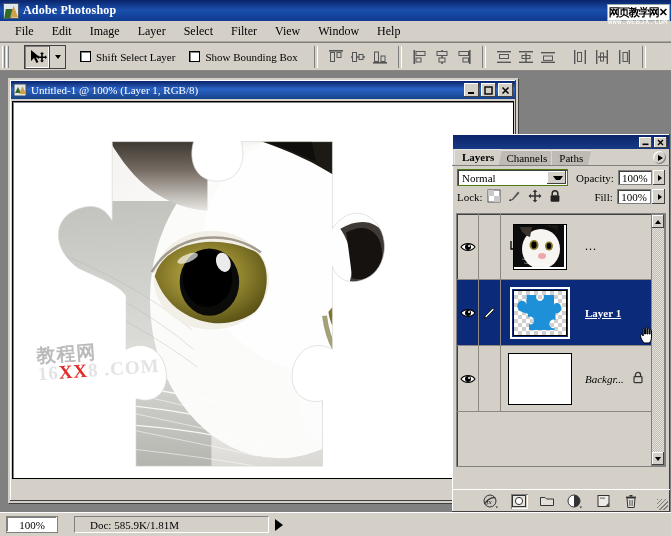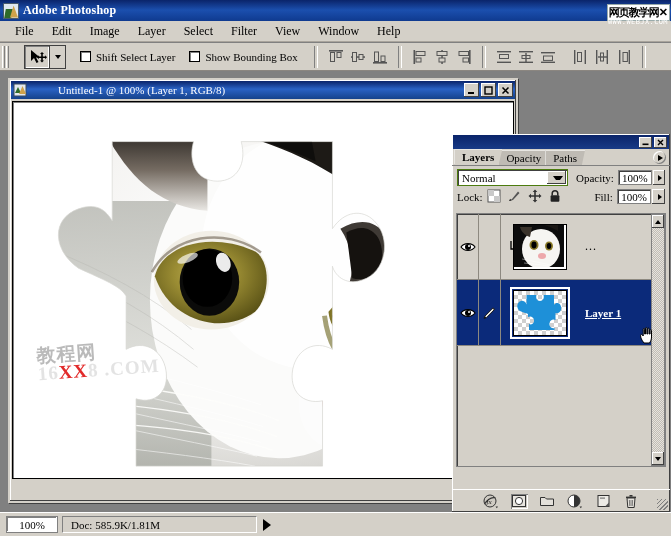--- a/index.html
+++ b/index.html
@@ -76,21 +76,21 @@
   .docwin{
     position:absolute;left:8px;top:78px;width:510px;height:425px;
     background:#d4d0c8;
     border:2px solid #d4d0c8;
     box-shadow:inset -1px -1px 0 #404040, inset 1px 1px 0 #fff, 1px 1px 0 #404040;
     box-sizing:border-box;
   }
   .doc-title{
     height:18px;margin:1px;
     background:linear-gradient(to bottom,#0a246a 0%,#2a62c4 45%,#15428b 100%);
-    display:flex;align-items:center;padding-left:2px;box-sizing:border-box;gap:27px;
+    display:flex;align-items:center;padding-left:2px;box-sizing:border-box;
   }
   .doc-title .dicon{width:14px;height:14px;margin-right:4px;}
   .doc-title .dtext{color:#fff;font-size:11px;font-family:"Liberation Serif", serif;
      white-space:nowrap;flex:1;}
   .winbtns{display:flex;align-items:center;margin-right:2px;}
   .winbtn{width:15px;height:14px;background:#d4d0c8;margin-left:2px;
      box-shadow:inset -1px -1px 0 #404040, inset 1px 1px 0 #fff;
      display:flex;align-items:center;justify-content:center;position:relative;}
   .canvas-area{
     position:absolute;left:2px;top:21px;right:2px;bottom:22px;
@@ -122,21 +122,21 @@
     display:flex;align-items:center;box-sizing:border-box;
   }
   .sb-zoom{
     width:52px;height:17px;margin-left:6px;background:#fff;
     box-shadow:inset -1px -1px 0 #fff, inset 1px 1px 0 #808080;
     border:1px solid #808080;
     display:flex;align-items:center;justify-content:center;
     font-size:11px;font-family:"Liberation Serif", serif;box-sizing:border-box;
   }
   .sb-doc{
-    width:195px;height:17px;margin-left:4px;padding-left:8px;
+    width:195px;height:17px;margin-left:16px;padding-left:15px;
     border-left:1px solid #808080;border-top:1px solid #808080;
     border-right:1px solid #fff;border-bottom:1px solid #fff;
     display:flex;align-items:center;font-size:11px;
     font-family:"Liberation Serif", serif;box-sizing:border-box;color:#000;text-align:right;
   }
   .sb-arrow{width:0;height:0;border-top:6px solid transparent;border-bottom:6px solid transparent;
      border-left:8px solid #000;margin:0 6px;}
   .sb-msg{
     flex:1;height:17px;margin-right:5px;padding-left:5px;
     border-left:1px solid #808080;border-top:1px solid #808080;
@@ -595,21 +595,21 @@
       </div>
       <div class="palbtn">
         <svg width="9" height="9" viewBox="0 0 9 9">
             <path d="M2 2 L7 7 M7 2 L2 7" stroke="#000" stroke-width="1.4"></path>
           </svg>
       </div>
     </div>
 
     <div class="pal-tabs">
       <div class="pal-tab active">Layers</div>
-      <div class="pal-tab">Opacity</div>
+      <div class="pal-tab">Channels</div>
       <div class="pal-tab">Paths</div>
       <div class="pal-right-arrow"></div>
     </div>
 
     <div class="pal-row">
       <div class="blend-select">
         <span>Normal</span>
         <span class="sel-btn">
           <span class="caret-dn"></span>
         </span>
@@ -712,20 +712,40 @@
           </span>
           <span class="hand-cursor">
             <svg width="16" height="18" viewBox="0 0 16 18">
               <path d="M5 17 C2.5 14, 1.6 11.5, 1.6 9.6 C1.6 8.4, 2.6 8.1, 3.2 8.8 L4.2 10 L4.2 3.2 C4.2 2.3, 5.6 2.3, 5.6 3.2 L5.6 8 L6.5 8 L6.5 2.2 C6.5 1.3, 7.9 1.3, 7.9 2.2 L7.9 8 L8.8 8 L8.8 2.8 C8.8 1.9, 10.2 1.9, 10.2 2.8 L10.2 8 L11.1 8 L11.1 4.4 C11.1 3.5, 12.5 3.5, 12.5 4.4 L12.5 11 C12.5 14, 11.4 15.6, 10.4 17 Z" fill="#fff" stroke="#000" stroke-width="1"></path>
             </svg>
           </span>
         </div>
         <span class="layer-name">Layer 1</span>
       </div>
 
+      <div class="layer-row">
+        <div class="eye-cell">
+          <svg width="16" height="12" viewBox="0 0 16 12">
+            <path d="M1 6 C4 1.5, 12 1.5, 15 6 C12 10.5, 4 10.5, 1 6 Z" fill="#fff" stroke="#000" stroke-width="1.1"></path>
+            <circle cx="8" cy="6" r="3" fill="#000"></circle>
+            <circle cx="9" cy="5" r="1" fill="#fff"></circle>
+          </svg>
+        </div>
+        <div class="link-cell"></div>
+        <div class="thumb-cell">
+          <span class="thumb" style="width:62px;height:50px;background:#fff;"></span>
+        </div>
+        <span class="layer-name ital">Backgr...</span>
+        <span style="margin-left:8px;">
+          <svg width="12" height="13" viewBox="0 0 12 13">
+              <path d="M3.4 5.8 L3.4 4 A2.6 2.6 0 0 1 8.6 4 L8.6 5.8" fill="none" stroke="#333" stroke-width="1.3"></path>
+              <rect x="2" y="5.6" width="8" height="6" rx="0.8" fill="none" stroke="#333" stroke-width="1.2"></rect>
+            </svg>
+        </span>
+      </div>
 
     </div>
 
     <div class="pal-scroll">
       <div class="sc-btn sc-up"></div>
       <div class="sc-track"></div>
       <div class="sc-btn sc-dn" style="position:absolute;left:0;right:0;bottom:0;"></div>
     </div>
 
     <div class="pal-bottom">

